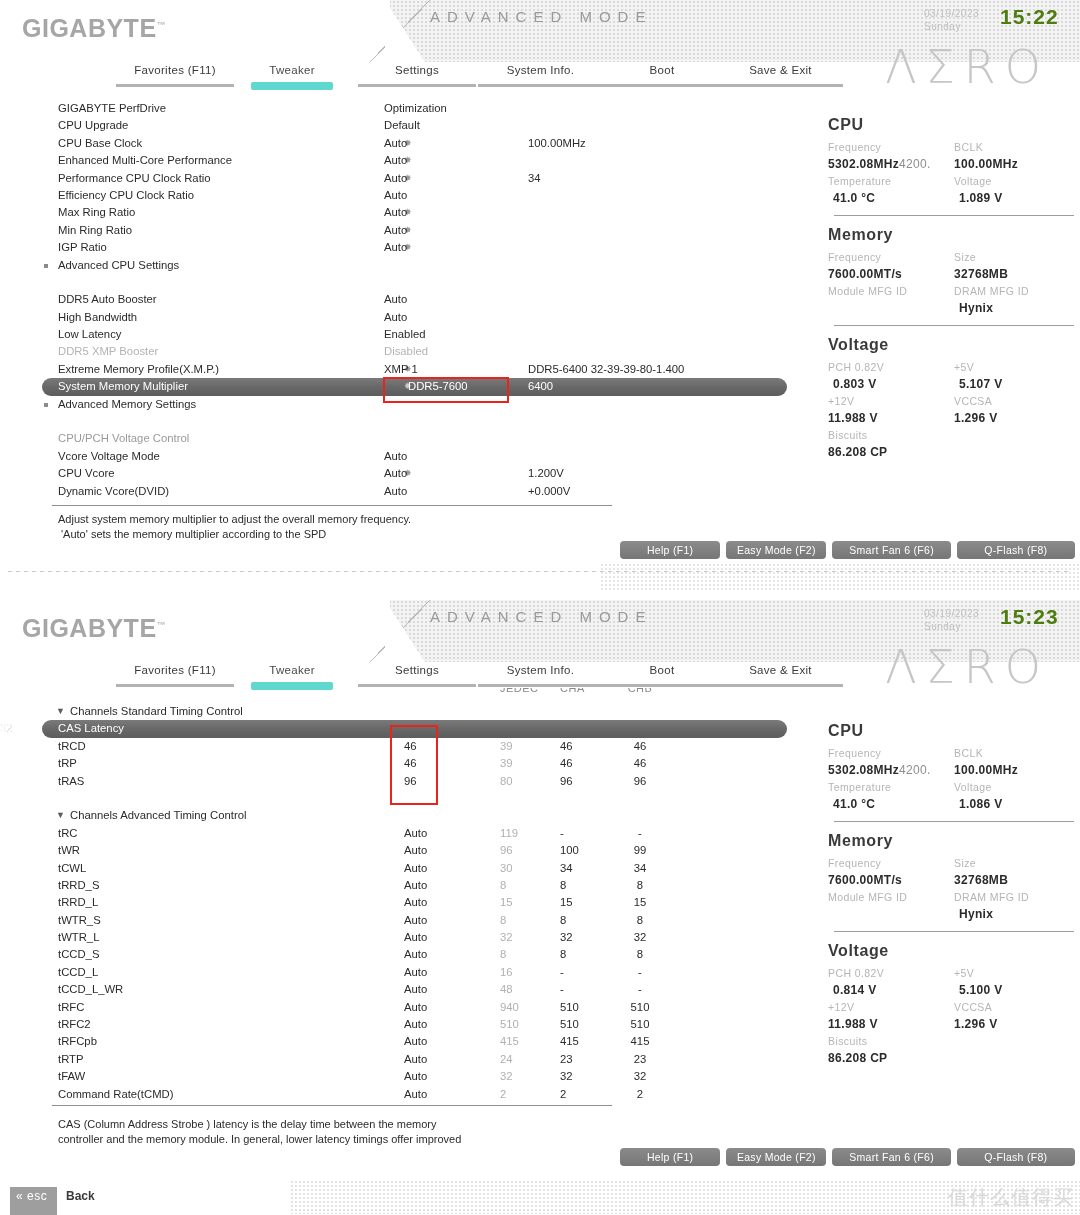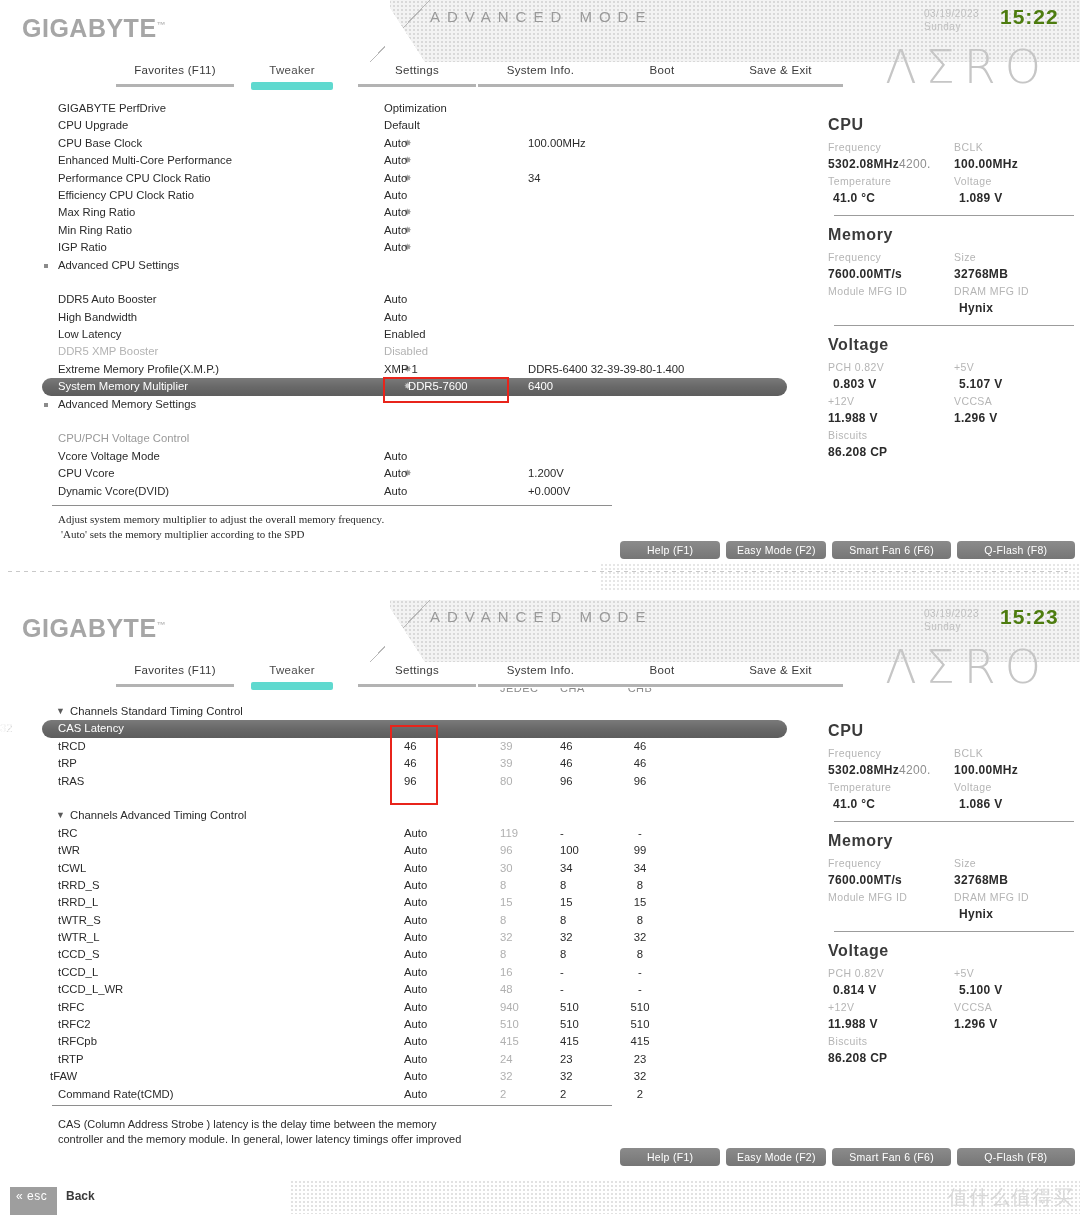--- a/index.html
+++ b/index.html
@@ -304,21 +304,21 @@
         <div class="row">
           <div class="c-name">Dynamic Vcore(DVID)</div>
           <div class="c-val">Auto</div>
           <div class="c-extra">+0.000V</div>
         </div>
       </div>
 
     <div class="redbox" style="left:383px; top:377px; width:126px; height:26px;"></div>
 
     <div class="hrule" style="top:505px;"></div>
-    <div class="helptext" style="top:512px;font-family:Liberation Serif, serif;">
+    <div class="helptext" style="top:512px;">
       <div>Adjust system memory multiplier to adjust the overall memory frequency.</div>
       <div style="padding-left:3px;">'Auto' sets the memory multiplier according to the SPD</div>
     </div>
 
     <div class="side" style="top:116px;">
       <div class="side-title">CPU</div>
       <div class="side-grid">
         <div class="side-col">
           <div class="side-lbl">Frequency</div>
           <div class="side-val"><span>5302.08MHz</span><span class="tiny">4200.</span></div>
@@ -548,21 +548,21 @@
           <div class="t-col4">415</div>
         </div>
         <div class="row">
           <div class="c-name" style="left: 58px;">tRTP</div>
           <div class="t-col1">Auto</div>
           <div class="t-col2 t-jedec">24</div>
           <div class="t-col3">23</div>
           <div class="t-col4">23</div>
         </div>
         <div class="row">
-          <div class="c-name" style="left: 50px;">tFAW</div>
+          <div class="c-name" style="left: 58px;">tFAW</div>
           <div class="t-col1">Auto</div>
           <div class="t-col2 t-jedec">32</div>
           <div class="t-col3">32</div>
           <div class="t-col4">32</div>
         </div>
         <div class="row">
           <div class="c-name" style="left: 58px;">Command Rate(tCMD)</div>
           <div class="t-col1">Auto</div>
           <div class="t-col2 t-jedec">2</div>
           <div class="t-col3">2</div>

